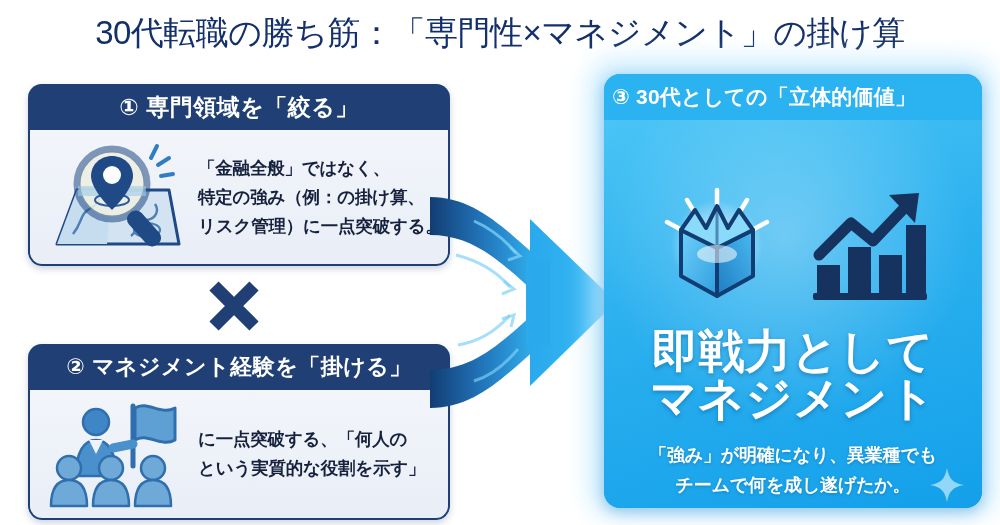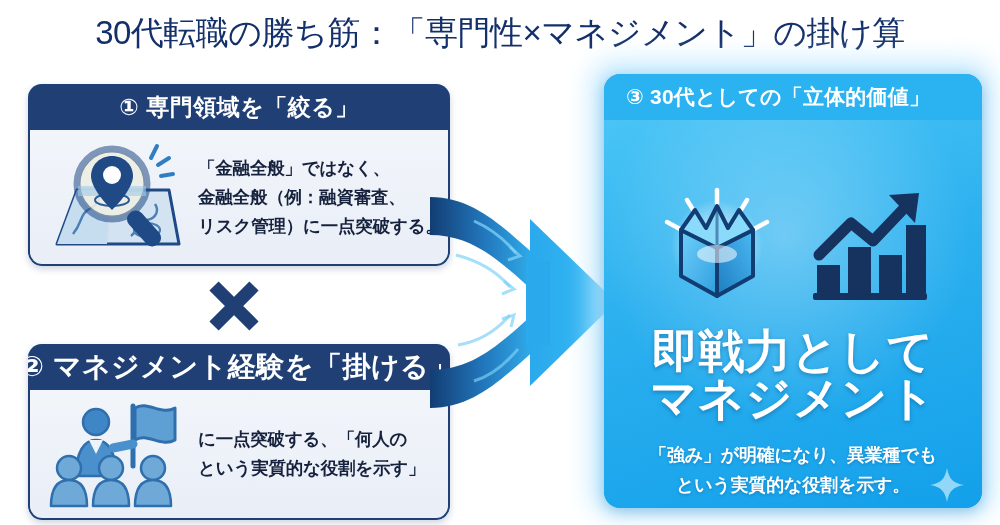--- a/index.html
+++ b/index.html
@@ -57,21 +57,21 @@
     background: #1f3f75;
     color: #ffffff;
     display: flex;
     align-items: center;
     justify-content: center;
     font-size: 23px;
     font-weight: bold;
     letter-spacing: 0.5px;
     white-space: nowrap;
   }
-  #card2 .card-head { font-size: 28px; }
+  #card2 .card-head { font-size: 22px; }
 
   .card-body {
     position: relative;
     height: calc(100% - 46px);
     background: linear-gradient(180deg, #f2f5fa 0%, #e9eef7 100%);
     display: flex;
     align-items: center;
     border-left: 2px solid #1f3f75;
     border-right: 2px solid #1f3f75;
     border-bottom: 2px solid #1f3f75;
@@ -139,21 +139,21 @@
     overflow: hidden;
     background: linear-gradient(160deg, #35b6f0 0%, #24a8ec 45%, #159ee8 100%);
     box-shadow: 0 4px 14px rgba(20,120,190,0.35);
   }
   .panel-head {
     height: 46px;
     background: #2bb2f0;
     color: #ffffff;
     display: flex;
     align-items: center;
-    padding-left: 22px;
+    padding-left: 8px;
     font-size: 21px;
     font-weight: bold;
     white-space: nowrap;
     letter-spacing: 0.2px;
   }
   .panel-body {
     position: relative;
     height: calc(100% - 46px);
     background:
       radial-gradient(circle at 48% 30%, rgba(255,255,255,0.30) 0%, rgba(255,255,255,0) 55%),
@@ -242,21 +242,21 @@
 
           <rect x="96" y="70" width="17" height="42" rx="8" transform="rotate(-42 104 90)" fill="#1f4a86"></rect>
 
           <path d="M118 8 L112 20" stroke="#2f7ec4" stroke-width="4" stroke-linecap="round"></path>
           <path d="M130 20 L119 27" stroke="#2f7ec4" stroke-width="4" stroke-linecap="round"></path>
           <path d="M134 36 L122 38" stroke="#2f7ec4" stroke-width="4" stroke-linecap="round"></path>
         </svg>
       </div>
       <div class="card-text">
         <div>「金融全般」ではなく、</div>
-        <div>金融全般（例：融資審査、</div>
+        <div>特定の強み（例：の掛け算、</div>
         <div>リスク管理）に一点突破する。</div>
       </div>
     </div>
   </div>
 
   <div class="multiply">
     <svg width="56" height="56" viewBox="0 0 56 56">
       <path d="M8 8 L48 48 M48 8 L8 48" stroke="#1f3f75" stroke-width="13" stroke-linecap="butt"></path>
     </svg>
   </div>
@@ -377,21 +377,21 @@
         </span>
       </div>
 
       <div class="panel-headline">
         <div>即戦力として</div>
         <div>マネジメント</div>
       </div>
 
       <div class="panel-caption">
         <div>「強み」が明確になり、異業種でも</div>
-        <div>という実質的な役割を示す。</div>
+        <div>チームで何を成し遂げたか。</div>
       </div>
 
       <div class="sparkle">
         <svg width="34" height="34" viewBox="0 0 34 34">
           <path d="M17 0 C19 11, 23 15, 34 17 C23 19, 19 23, 17 34 C15 23, 11 19, 0 17 C11 15, 15 11, 17 0 Z" fill="#b8e8fb" opacity="0.9"></path>
         </svg>
       </div>
 
     </div>
   </div>

